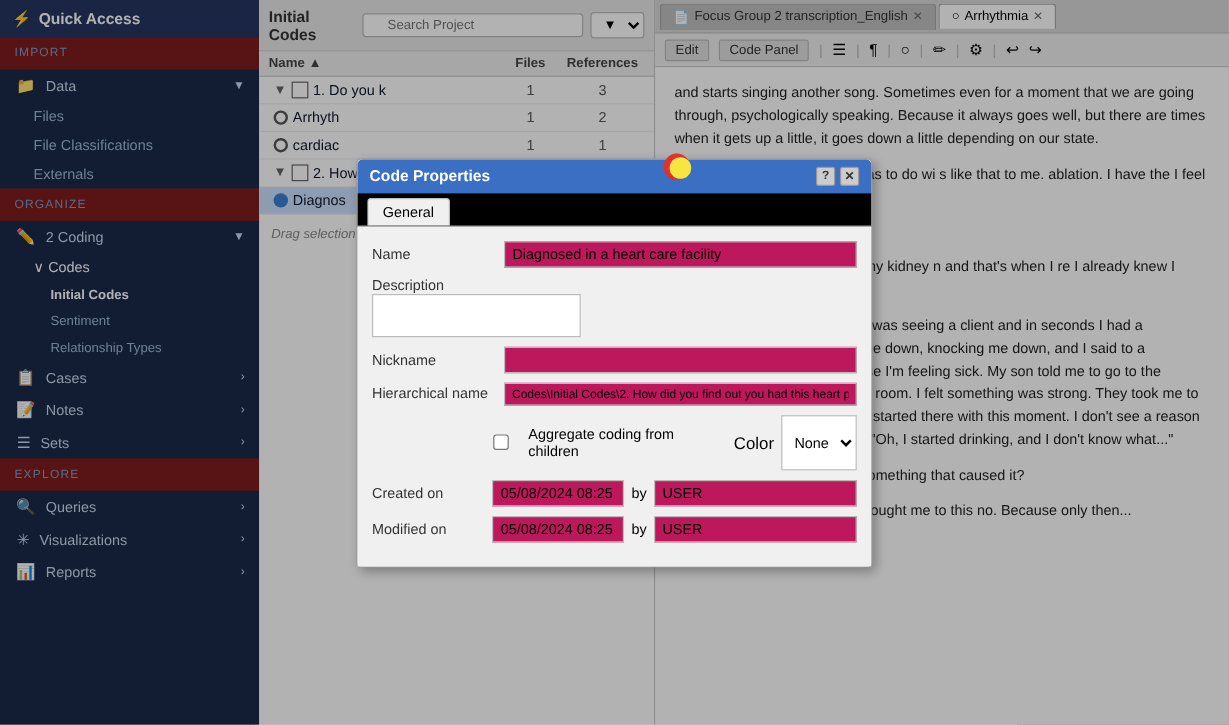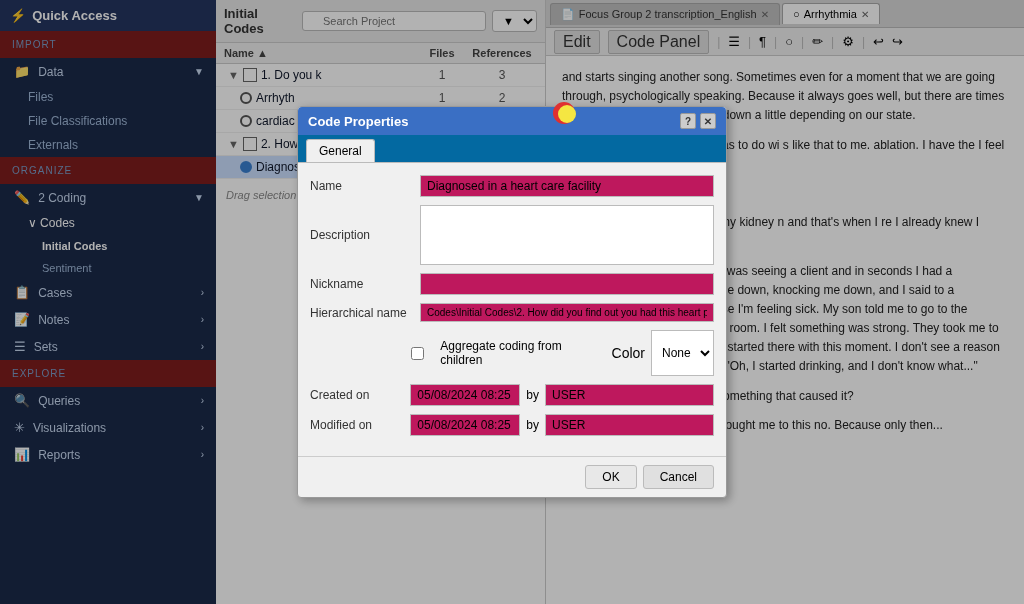--- a/index.html
+++ b/index.html
@@ -125,21 +125,21 @@
     .code-row {
       display: flex;
       align-items: center;
       padding: 4px 8px;
       border-bottom: 1px solid #f0f0f0;
       font-size: 12px;
       cursor: pointer;
     }
     .code-row.selected { background: #cce0ff; }
     .code-row.level1 { padding-left: 12px; }
-    .code-row.level2 { padding-left: 24px; }
+    .code-row.level2 { padding-left: 12px; }
     .row-icon { margin-right: 4px; color: #666; font-size: 11px; }
     .circle-icon { width: 12px; height: 12px; border-radius: 50%; border: 2px solid #555; display: inline-block; margin-right: 4px; }
     .circle-filled { width: 12px; height: 12px; border-radius: 50%; border: 2px solid #3a80d2; background: #3a80d2; display: inline-block; margin-right: 4px; }
     .row-name { flex: 1; color: #0f172a; }
     .row-files { width: 50px; text-align: center; color: #555; }
     .row-refs { width: 70px; text-align: center; color: #555; }
     .drag-hint {
       padding: 10px;
       color: #888;
       font-size: 11px;
@@ -192,21 +192,21 @@
       border-bottom: 1px solid #ccc;
       padding: 3px 8px;
       gap: 8px;
       height: 28px;
     }
     .toolbar-btn {
       padding: 2px 8px;
       background: #e0e0e0;
       border: 1px solid #bbb;
       border-radius: 2px;
-      font-size: 16px;
+      font-size: 11px;
       cursor: pointer;
       color: #333;
     }
     .toolbar-sep { color: #bbb; }
 
     
     .doc-content {
       flex: 1;
       overflow-y: auto;
       padding: 12px 16px;
@@ -252,21 +252,21 @@
       width: 16px; height: 16px;
       background: #ccc;
       border: 1px solid #999;
       border-radius: 2px;
       cursor: pointer;
       display: flex; align-items: center; justify-content: center;
       font-size: 10px; color: #333;
     }
     .modal-tabs {
       display: flex;
-      background: #0369a1;
+      background: #000000;
       border-bottom: 1px solid #bbb;
       padding: 4px 8px 0;
     }
     .modal-tab {
       padding: 4px 12px;
       background: #e0e0e0;
       border: 1px solid #bbb;
       border-bottom: none;
       border-radius: 3px 3px 0 0;
       cursor: pointer;
@@ -389,20 +389,23 @@
     <span class="arrow">▼</span>
   </div>
   <div class="sidebar-sub-item active">
     <span>∨ Codes</span>
   </div>
   <div class="sidebar-sub-sub-item active">
     <span>Initial Codes</span>
   </div>
   <div class="sidebar-sub-sub-item">
     <span>Sentiment</span>
+  </div>
+  <div class="sidebar-sub-sub-item">
+    <span>Relationship Types</span>
   </div>
   <div class="sidebar-item">
     <span class="icon">📋</span>
     <span>Cases</span>
     <span class="arrow">›</span>
   </div>
   <div class="sidebar-item">
     <span class="icon">📝</span>
     <span>Notes</span>
     <span class="arrow">›</span>
@@ -542,21 +545,21 @@
       </div>
     </div>
     <div class="modal-tabs">
       <div class="modal-tab active">General</div>
     </div>
     <div class="modal-body">
       <div class="form-row">
         <span class="form-label">Name</span>
         <input class="form-input" type="text" value="Diagnosed in a heart care facility" style="">
       </div>
-      <div class="form-row" style="align-items:center;">
+      <div class="form-row" style="align-items:flex-start;flex-direction:column;">
         <span class="form-label">Description</span>
         <textarea class="form-textarea" style=""></textarea>
       </div>
       <div class="form-row">
         <span class="form-label">Nickname</span>
         <input class="form-input" type="text" value="" style="">
       </div>
       <div class="form-row">
         <span class="form-label">Hierarchical name</span>
         <input class="form-input" type="text" value="Codes\Initial Codes\2. How did you find out you had this heart problem\Diagnosed in" style="font-size: 10px;">
@@ -578,18 +581,14 @@
         <span style="margin:0 6px;">by</span>
         <input class="form-input" type="text" value="USER" style="">
       </div>
       <div class="form-row">
         <span class="form-label">Modified on</span>
         <input class="form-input" type="text" value="05/08/2024 08:25" style="width: 110px; flex: 0 0 auto;">
         <span style="margin:0 6px;">by</span>
         <input class="form-input" type="text" value="USER" style="">
       </div>
     </div>
-    <div class="modal-footer">
-      <button class="modal-footer-btn primary">OK</button>
-      <button class="modal-footer-btn">Cancel</button>
-    </div>
   </div>
 </div>
 
 </body></html>

